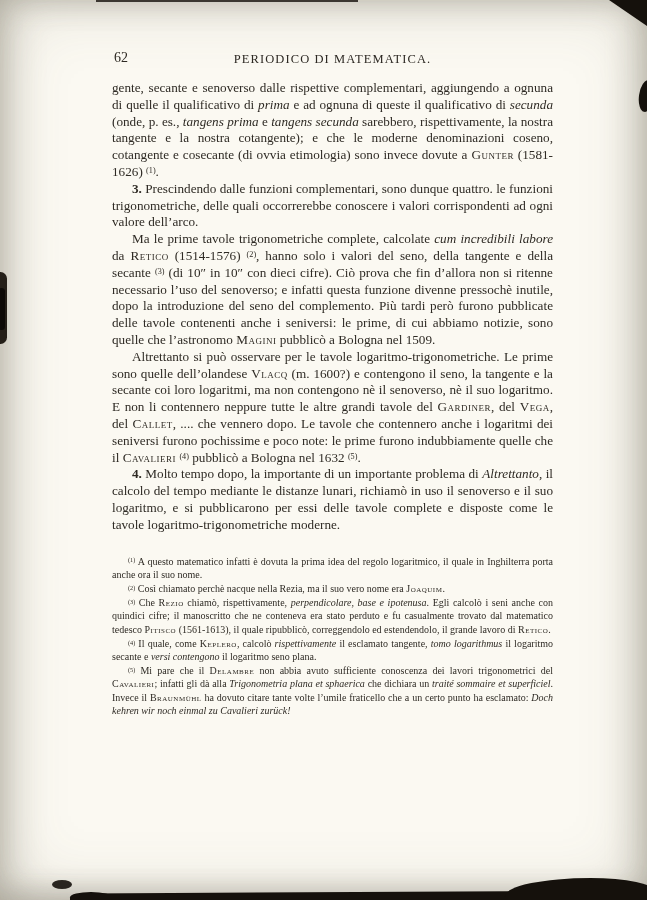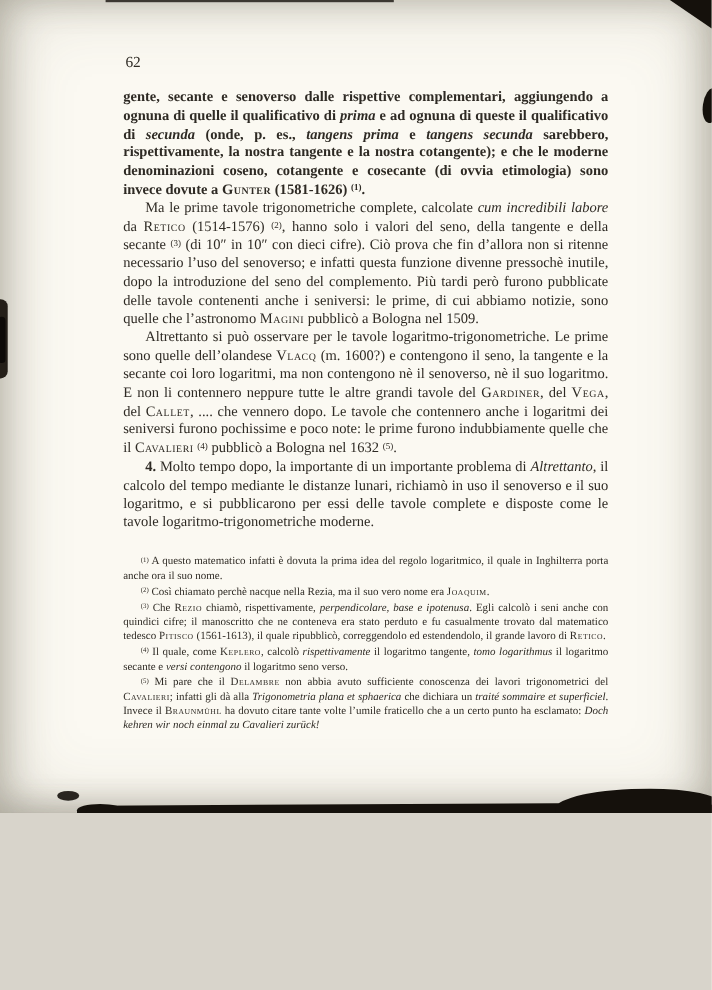--- a/index.html
+++ b/index.html
@@ -5,42 +5,42 @@
   * { box-sizing: border-box; }
   html, body { margin: 0; padding: 0; }
   body {
     width: 647px; height: 900px;
     background: #d8d4cb;
     font-family: "Liberation Serif", "DejaVu Serif", serif;
     overflow: hidden;
   }
   .scan {
     position: relative;
-    width: 647px; height: 739px;
+    width: 647px; height: 900px;
     background: var(--paper, #fbf9f2);
     color: var(--ink, #2e2a24);
     overflow: hidden;
   }
   .vignette {
     position: absolute; inset: 0; pointer-events: none; z-index: 5;
     box-shadow:
       inset 0 0 70px rgba(95,88,72,.20),
       inset 16px 0 32px rgba(95,88,72,.17),
       inset -16px 0 32px rgba(95,88,72,.20),
       inset 0 -12px 26px rgba(95,88,72,.14);
   }
   .running-head { position: absolute; top: 50px; left: 112px; width: 441px; height: 18px; }
   .pagenum { position: absolute; left: 2px; top: 0; font-size: 14px; }
   .running-title { position: absolute; left: 0; right: 0; top: 2px; text-align: center; font-size: 12.5px; letter-spacing: 1.1px; }
   .text-block {
     position: absolute; top: 80px; left: 112px; width: 441px;
     text-align: justify; font-size: 13.2px; line-height: 16.8px;
   }
   .para { margin: 0; text-indent: 20px; }
-  .para.noindent { text-indent: 0; font-weight: bold; }
+  .para.noindent { text-indent: 0; }
   .i  { font-style: italic; }
   .sc { font-variant: small-caps; letter-spacing: .5px; }
   .b  { font-weight: bold; }
   sup { font-size: 0.62em; line-height: 0; position: relative; top: -0.35em; vertical-align: baseline; }
   .footnotes { margin-top: 21px; font-size: 10px; line-height: 13.2px; text-align: justify; }
   .fn { margin: 0 0 1px 0; text-indent: 16px; }
 
   
   .artifact { position: absolute; background: #15110c; pointer-events: none; z-index: 6; }
   .a-top-right { top: 0; right: 0; width: 0; height: 0; background: transparent;
@@ -54,33 +54,35 @@
   .a-bottom-spot { bottom: 11px; left: 52px; width: 20px; height: 9px; border-radius: 50%; opacity: .9; }
   .a-bottom-left { bottom: -3px; left: 70px; width: 42px; height: 11px; border-radius: 50% 50% 0 0; }
 </style>
 </head>
 <body>
 
 <div class="scan" style="--paper: #fbf9f2; --ink: #2e2a24; --artifact: #15110c;">
 
   <header class="running-head">
     <span class="pagenum">62</span>
+    <span class="running-title">PERIODICO DI MATEMATICA.</span>
   </header>
 
   <main class="text-block">
     <p class="para noindent"><span>gente, secante e senoverso dalle rispettive complementari, aggiungendo a ognuna di quelle il qualificativo di </span><span class="i">prima</span><span> e ad ognuna di queste il qualificativo di </span><span class="i">secunda</span><span> (onde, p. es., </span><span class="i">tangens prima</span><span> e </span><span class="i">tangens secunda</span><span> sarebbero, rispettivamente, la nostra tangente e la nostra cotangente); e che le moderne denominazioni coseno, cotangente e cosecante (di ovvia etimologia) sono invece dovute a </span><span class="sc">Gunter</span><span> (1581-1626) </span><sup>(1)</sup><span>.</span></p>
+    <p class="para"><span class="b">3.</span><span> Prescindendo dalle funzioni complementari, sono dunque quattro. le funzioni trigonometriche, delle quali occorrerebbe conoscere i valori corrispondenti ad ogni valore dell’arco.</span></p>
     <p class="para"><span>Ma le prime tavole trigonometriche complete, calcolate </span><span class="i">cum incredibili labore</span><span> da </span><span class="sc">Retico</span><span> (1514-1576) </span><sup>(2)</sup><span>, hanno solo i valori del seno, della tangente e della secante </span><sup>(3)</sup><span> (di 10″ in 10″ con dieci cifre). Ciò prova che fin d’allora non si ritenne necessario l’uso del senoverso; e infatti questa funzione divenne pressochè inutile, dopo la introduzione del seno del complemento. Più tardi però furono pubblicate delle tavole contenenti anche i seniversi: le prime, di cui abbiamo notizie, sono quelle che l’astronomo </span><span class="sc">Magini</span><span> pubblicò a Bologna nel 1509.</span></p>
     <p class="para"><span>Altrettanto si può osservare per le tavole logaritmo-trigonometriche. Le prime sono quelle dell’olandese </span><span class="sc">Vlacq</span><span> (m. 1600?) e contengono il seno, la tangente e la secante coi loro logaritmi, ma non contengono nè il senoverso, nè il suo logaritmo. E non li contennero neppure tutte le altre grandi tavole del </span><span class="sc">Gardiner</span><span>, del </span><span class="sc">Vega</span><span>, del </span><span class="sc">Callet</span><span>, .... che vennero dopo. Le tavole che contennero anche i logaritmi dei seniversi furono pochissime e poco note: le prime furono indubbiamente quelle che il </span><span class="sc">Cavalieri</span><span> </span><sup>(4)</sup><span> pubblicò a Bologna nel 1632 </span><sup>(5)</sup><span>.</span></p>
     <p class="para"><span class="b">4.</span><span> Molto tempo dopo, la importante di un importante problema di </span><span class="i">Altrettanto</span><span>, il calcolo del tempo mediante le distanze lunari, richiamò in uso il senoverso e il suo logaritmo, e si pubblicarono per essi delle tavole complete e disposte come le tavole logaritmo-trigonometriche moderne.</span></p>
 
     <section class="footnotes">
       <p class="fn"><sup>(1)</sup><span> A questo matematico infatti è dovuta la prima idea del regolo logaritmico, il quale in Inghilterra porta anche ora il suo nome.</span></p>
       <p class="fn"><sup>(2)</sup><span> Così chiamato perchè nacque nella Rezia, ma il suo vero nome era </span><span class="sc">Joaquim</span><span>.</span></p>
       <p class="fn"><sup>(3)</sup><span> Che </span><span class="sc">Rezio</span><span> chiamò, rispettivamente, </span><span class="i">perpendicolare, base e ipotenusa</span><span>. Egli calcolò i seni anche con quindici cifre; il manoscritto che ne conteneva era stato perduto e fu casualmente trovato dal matematico tedesco </span><span class="sc">Pitisco</span><span> (1561-1613), il quale ripubblicò, correggendolo ed estendendolo, il grande lavoro di </span><span class="sc">Retico</span><span>.</span></p>
-      <p class="fn"><sup>(4)</sup><span> Il quale, come </span><span class="sc">Keplero</span><span>, calcolò </span><span class="i">rispettivamente</span><span> il logaritmo tangente, </span><span class="i">tomo logarithmus</span><span> il logaritmo secante e </span><span class="i">versi contengono</span><span> il logaritmo seno verso.</span></p>
+      <p class="fn"><sup>(4)</sup><span> Il quale, come </span><span class="sc">Keplero</span><span>, calcolò </span><span class="i">rispettivamente</span><span> il esclamato tangente, </span><span class="i">tomo logarithmus</span><span> il logaritmo secante e </span><span class="i">versi contengono</span><span> il logaritmo seno plana.</span></p>
       <p class="fn"><sup>(5)</sup><span> Mi pare che il </span><span class="sc">Delambre</span><span> non abbia avuto sufficiente conoscenza dei lavori trigonometrici del </span><span class="sc">Cavalieri</span><span>; infatti gli dà alla </span><span class="i">Trigonometria plana et sphaerica</span><span> che dichiara un </span><span class="i">traité sommaire et superficiel</span><span>. Invece il </span><span class="sc">Braunmühl</span><span> ha dovuto citare tante volte l’umile fraticello che a un certo punto ha esclamato: </span><span class="i">Doch kehren wir noch einmal zu Cavalieri zurück!</span></p>
     </section>
   </main>
 
   <div class="artifact a-top-right"></div>
   <div class="artifact a-top-line"></div>
   <div class="artifact a-right-edge"></div>
   <div class="artifact a-left-streak"></div>
   <div class="artifact a-left-streak2"></div>
   <div class="artifact a-bottom-spot"></div>

